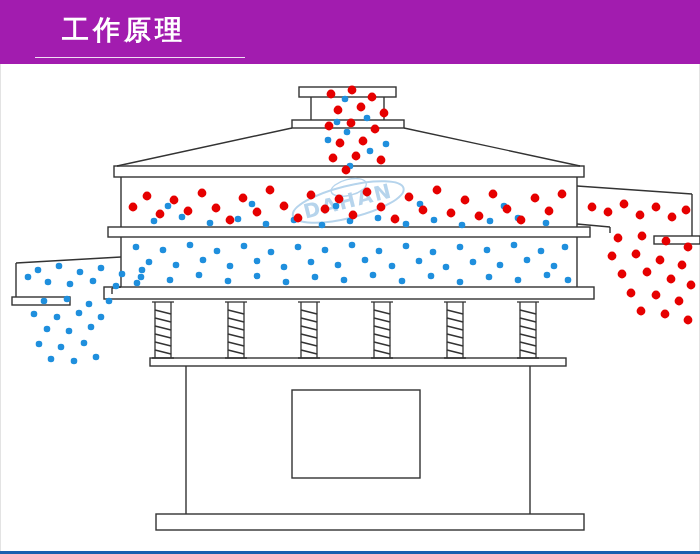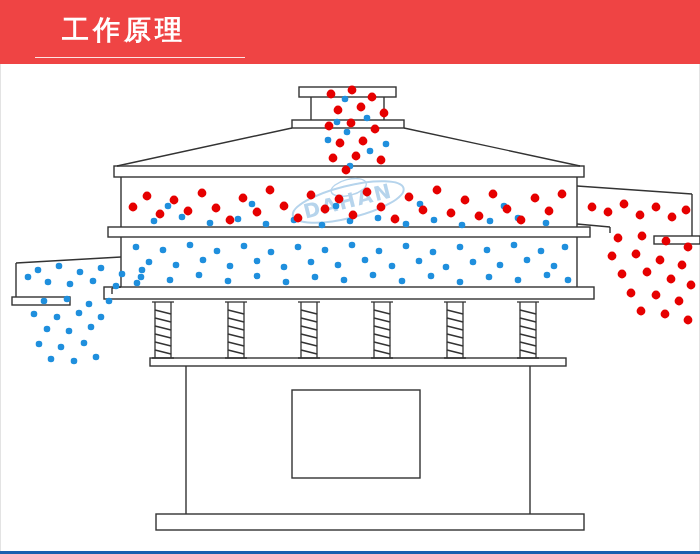--- a/index.html
+++ b/index.html
@@ -288,20 +288,20 @@
         <circle cx="691" cy="285" r="4.4" fill="#e60000"></circle>
         <circle cx="631" cy="293" r="4.4" fill="#e60000"></circle>
         <circle cx="656" cy="295" r="4.4" fill="#e60000"></circle>
         <circle cx="679" cy="301" r="4.4" fill="#e60000"></circle>
         <circle cx="641" cy="311" r="4.4" fill="#e60000"></circle>
         <circle cx="665" cy="314" r="4.4" fill="#e60000"></circle>
         <circle cx="688" cy="320" r="4.4" fill="#e60000"></circle>
       </g>
   </svg>
 
-  <header class="header" style="background: #ef4444;">
+  <header class="header" style="background: #a21caf;">
     <h1 class="title">工作原理</h1>
     <div class="title-underline"></div>
   </header>
 
   <div class="bottom-bar" style="background: rgb(26, 95, 174);"></div>
 
 </div>
 
 </body></html>

